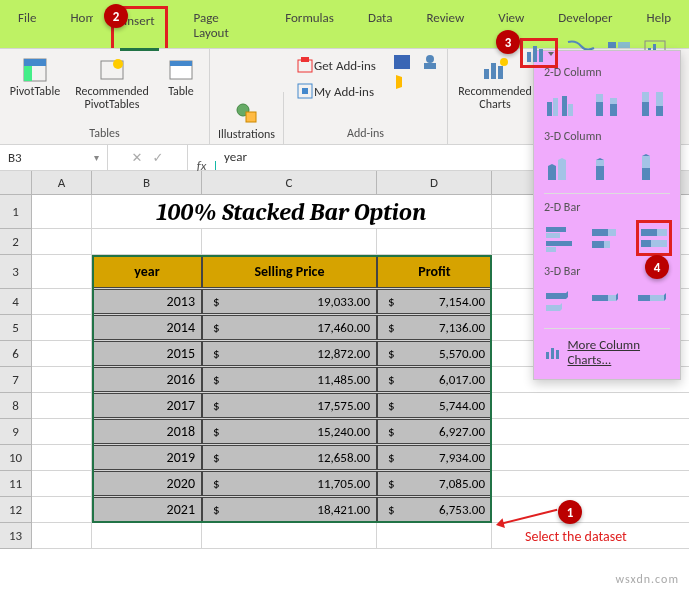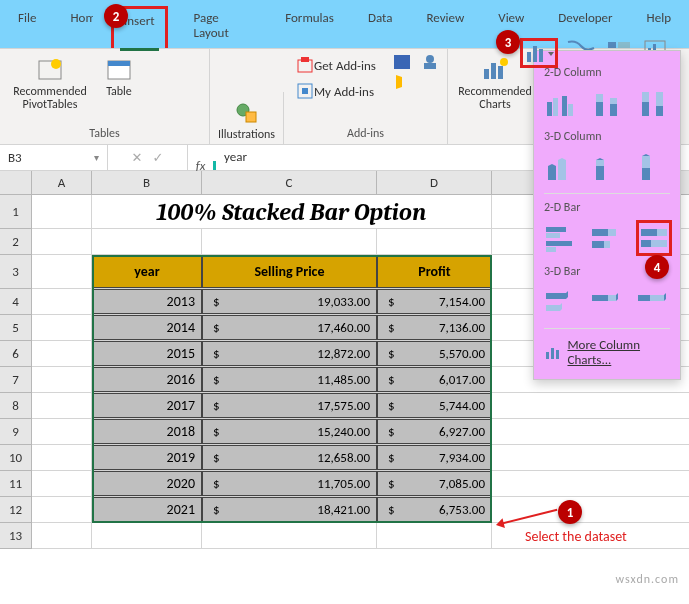--- a/index.html
+++ b/index.html
@@ -1,39 +1,39 @@
 <!DOCTYPE html>
 <html><head>
 <meta charset="utf-8">
 <style>
 * { box-sizing: border-box; margin: 0; padding: 0; font-family: "Segoe UI", Calibri, sans-serif; font-size: 13px; }
 body { background: #fff; width: 689px; height: 604px; overflow: hidden; position: relative; }
 
 
-.tabs { display: flex; background: #7dd3fc; border-bottom: 1px solid #d4d4d4; padding: 6px 10px 0; gap: 18px; font-size: 14px; }
+.tabs { display: flex; background: #bef264; border-bottom: 1px solid #d4d4d4; padding: 6px 10px 0; gap: 18px; font-size: 14px; }
 .tab { padding: 4px 8px 8px; color: #444; position: relative; }
 .tab.active { border: 3px solid #e02020; border-bottom: none; padding: 4px 10px 8px; }
 .tab.active::after { content:""; position:absolute; bottom:-3px; left:6px; right:6px; height:3px; background:#217346; }
 .cut { width: 32px; overflow: hidden; white-space: nowrap; }
 
 
 .ribbon { display: flex; background: #f3f2f1; border-bottom: 1px solid #d4d4d4; height: 96px; }
 .group { border-right: 1px solid #d4d4d4; padding: 4px 6px 2px; display: flex; flex-direction: column; justify-content: space-between; }
 .group-content { display: flex; gap: 4px; align-items: flex-start; flex: 1; }
 .group-label { text-align: center; color: #555; font-size: 12px; padding: 2px 0; }
 .bigbtn { display: flex; flex-direction: column; align-items: center; width: 58px; padding: 4px 2px; border-radius: 2px; gap: 2px; }
 .bigbtn span { font-size: 12px; color: #333; line-height: 1.1; text-align: center; }
 .smallstack { display:flex; flex-direction:column; gap:2px; }
 .smallbtn { display:flex; align-items:center; gap:0; padding:3px 6px; font-size:12px; color:#333; }
 
 
 .fxbar { display: flex; border-bottom: 1px solid #d4d4d4; height: 26px; align-items: stretch; }
 .namebox { width: 108px; border-right: 1px solid #d4d4d4; padding: 4px 8px; font-size: 13px; color: #333; display:flex; align-items:center; justify-content:space-between; }
 .namebox::after { content:"▾"; color:#888; font-size:10px; }
-.fxlabel { width: 28px; display:flex; align-items:center; justify-content:center; color:#555; font-style:italic; border-right:3px solid #14b8a6;margin-top:16px; }
+.fxlabel { width: 28px; display:flex; align-items:center; justify-content:center; color:#555; font-style:italic; border-right:1px solid #14b8a6;margin-top:16px; }
 .formula { flex:1; padding: 4px 8px; font-size:13px; color:#333; }
 
 
 .sheet { display:flex; }
 .rownums { width: 32px; background:#e6e6e6; border-right:1px solid #b7b7b7; }
 .rownum { height:26px; border-bottom:1px solid #b7b7b7; font-size:13px; color:#333; text-align:center; line-height:26px; }
 .rownum.tall { height:34px; line-height:34px; }
 .cols { flex:1; }
 .colhdr { display:flex; background:#e6e6e6; border-bottom:1px solid #b7b7b7; height:24px; }
 .colhdr div { border-right:1px solid #b7b7b7; text-align:center; line-height:24px; font-size:13px; color:#333; }
@@ -89,20 +89,28 @@
   <div class="tab">Review</div>
   <div class="tab">View</div>
   <div class="tab">Developer</div>
   <div class="tab">Help</div>
 </div>
 <div class="badge" style="top:4px; left:104px;">2</div>
 
 <div class="ribbon">
   <div class="group" style="width:210px;">
     <div class="group-content">
+      <div class="bigbtn">
+        <svg width="26" height="26">
+            <rect x="2" y="2" width="22" height="22" fill="none" stroke="#888"></rect>
+            <rect x="2" y="2" width="8" height="22" fill="#4e8"></rect>
+            <rect x="2" y="2" width="22" height="7" fill="#48c"></rect>
+          </svg>
+        <span>PivotTable</span>
+      </div>
       <div class="bigbtn" style="width:88px;">
         <svg width="26" height="26">
             <rect x="2" y="4" width="22" height="18" fill="none" stroke="#888"></rect>
             <circle cx="19" cy="7" r="5" fill="#fc0"></circle>
           </svg>
         <span style="white-space:pre-line;">Recommended
 PivotTables</span>
       </div>
       <div class="bigbtn" style="width:42px;">
         <svg width="26" height="26">

